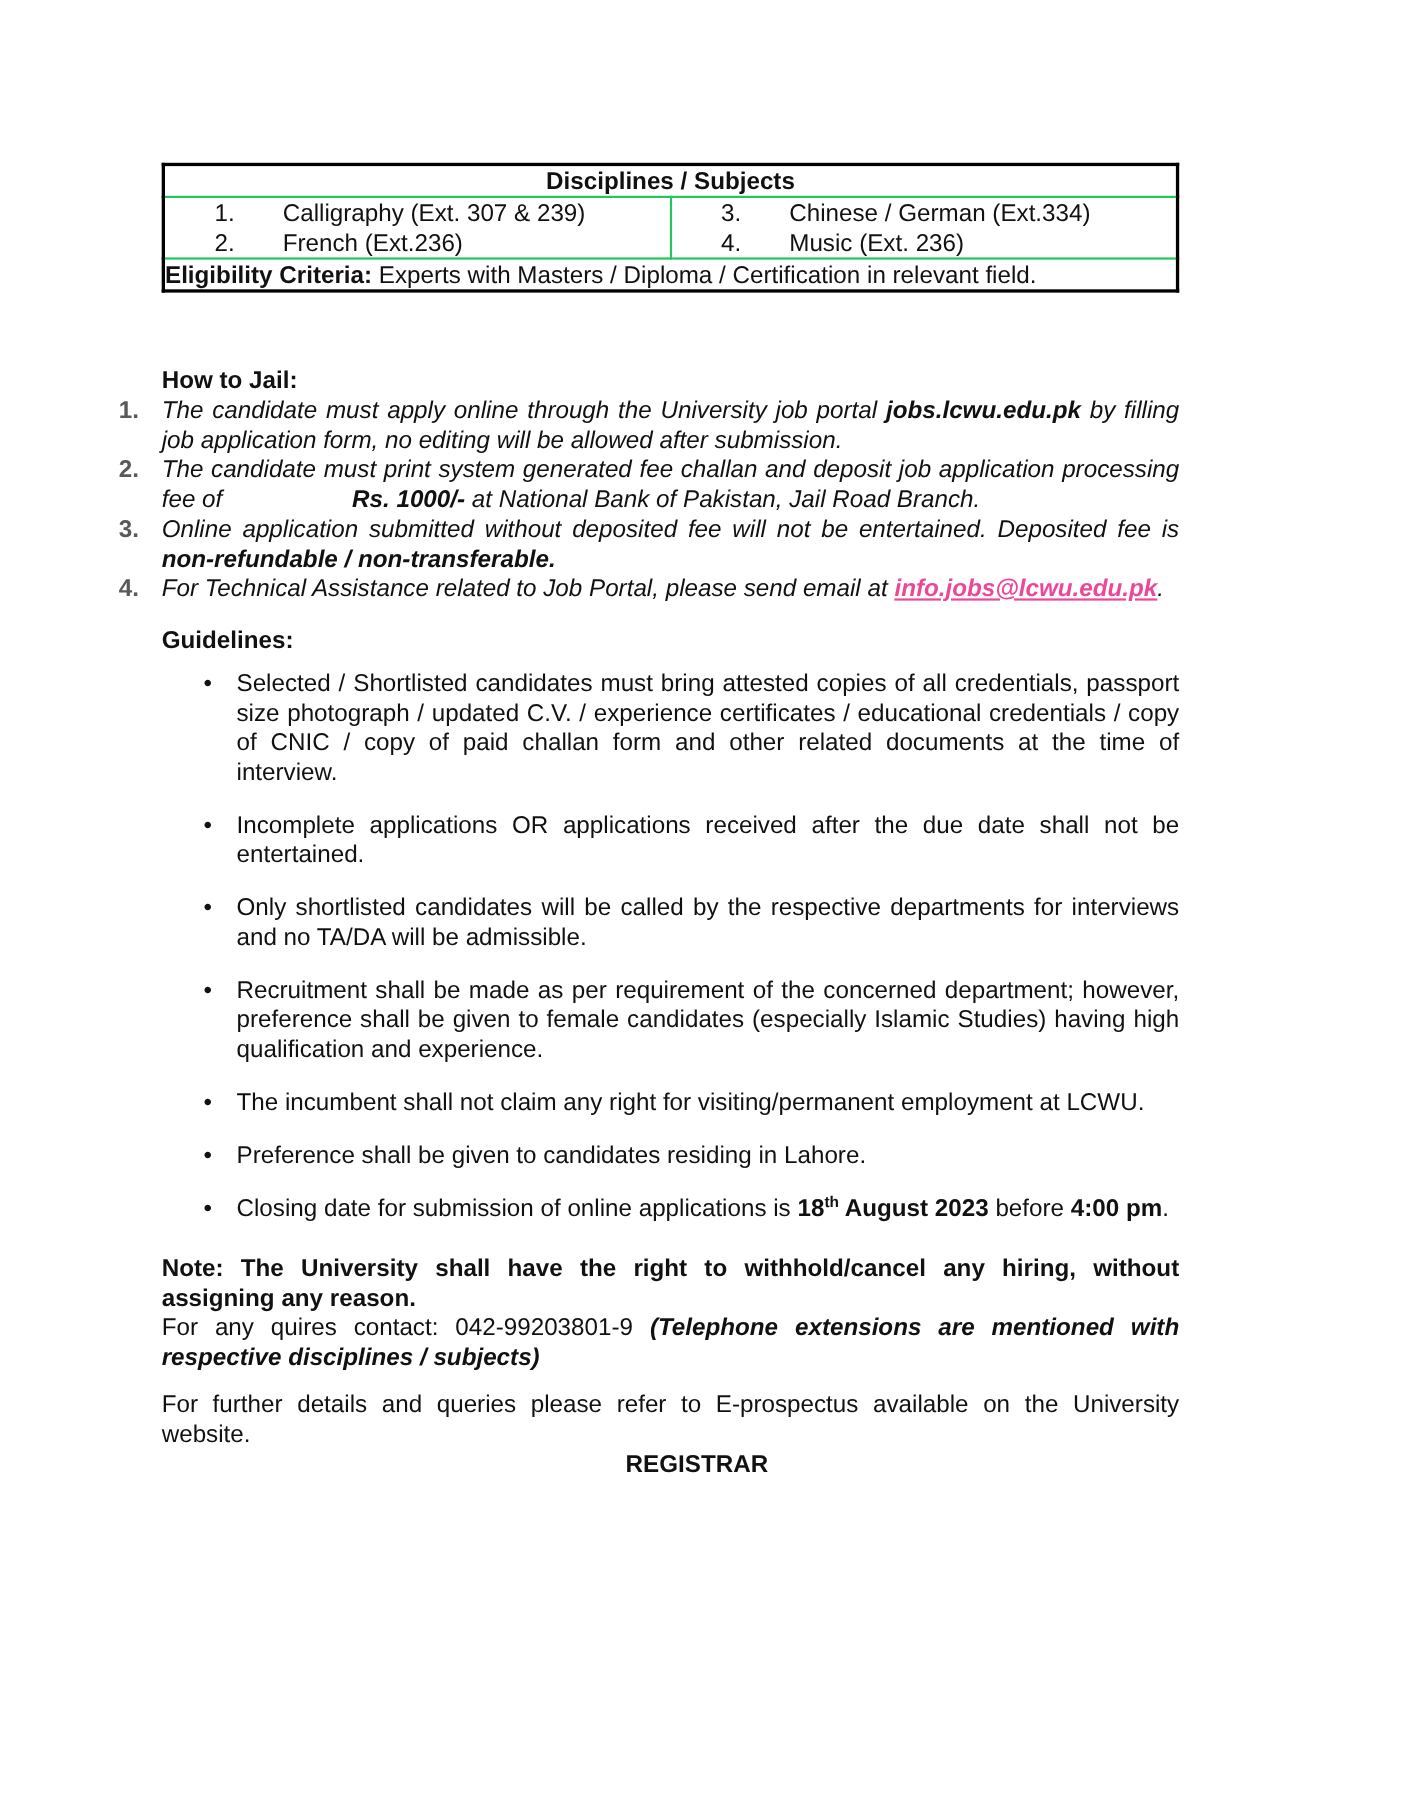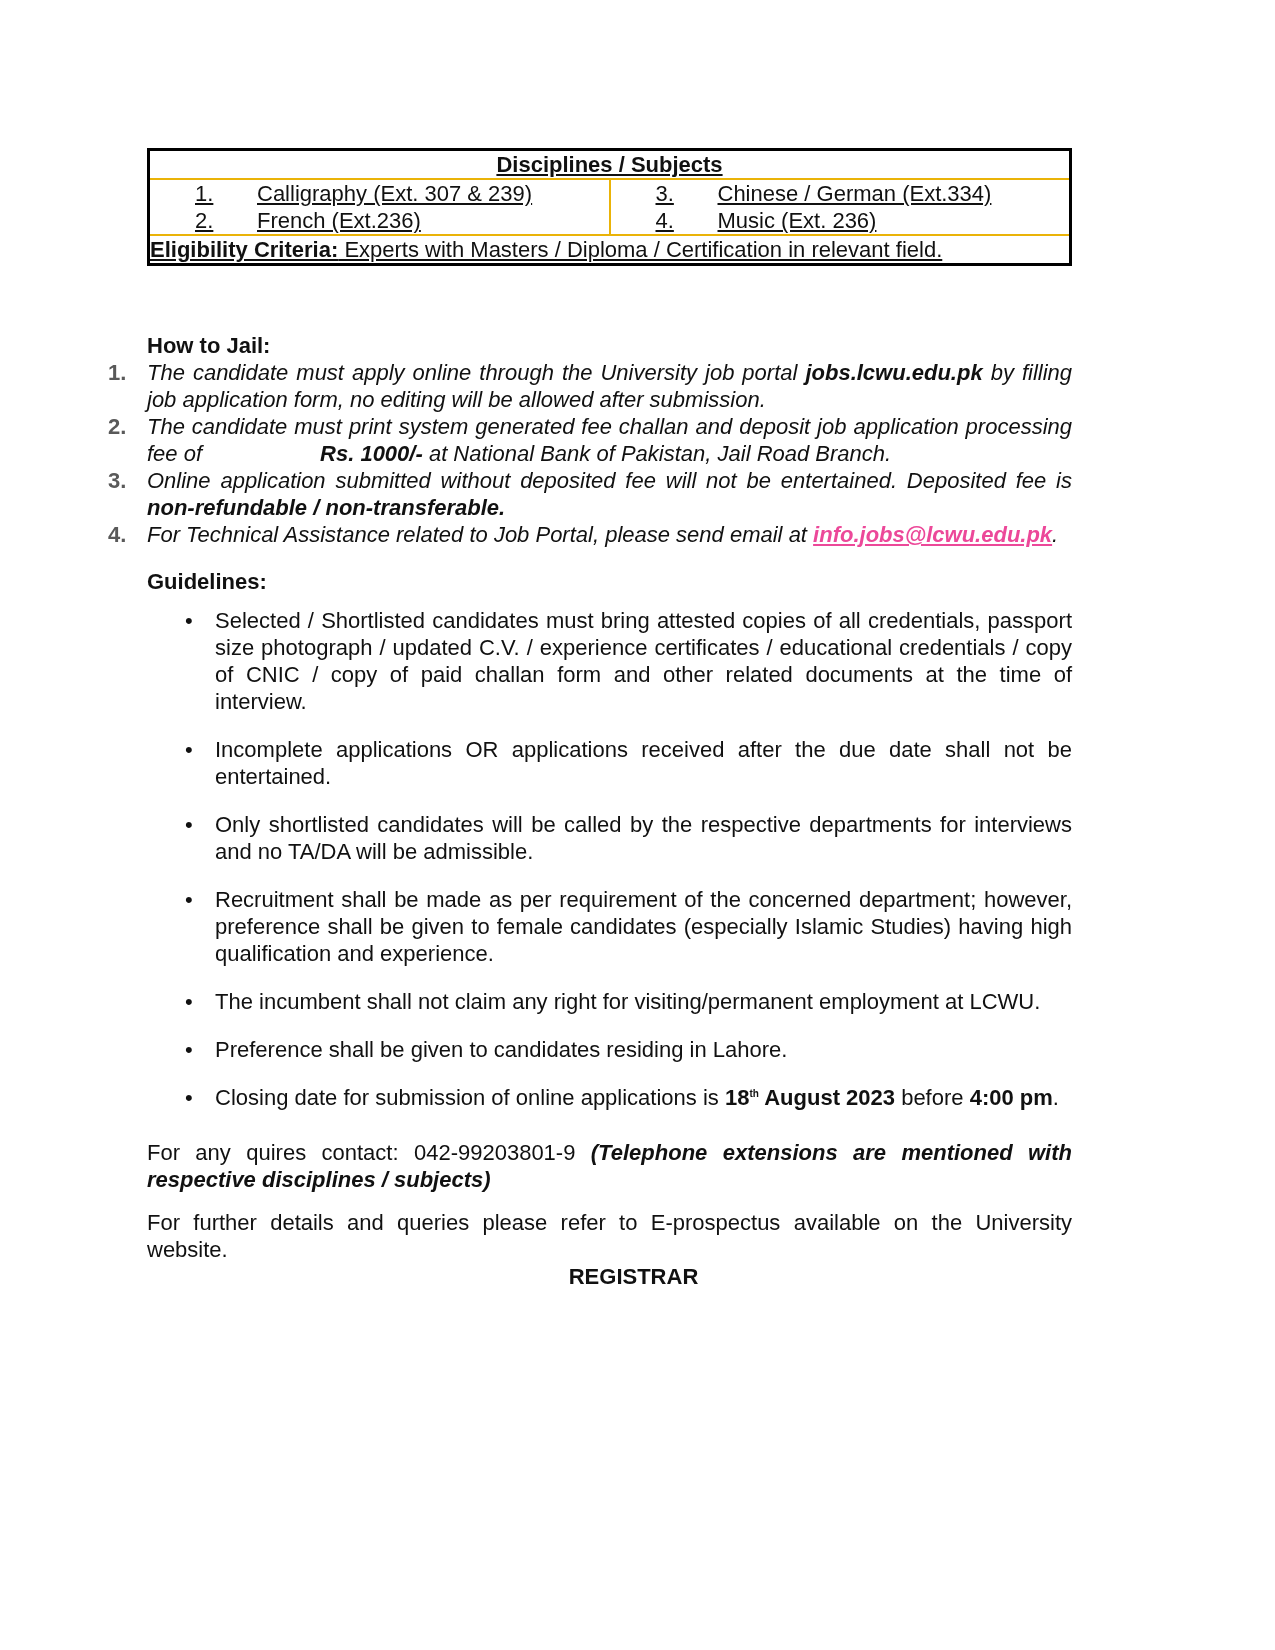--- a/index.html
+++ b/index.html
@@ -15,39 +15,38 @@
     background: #ffffff;
     font-family: "Liberation Sans", "DejaVu Sans", sans-serif;
     font-size: 22px;
     line-height: 27px;
     color: #111111;
     padding: 148px 203px 0 147px;
     overflow: hidden;
   }
   .b { font-weight: bold; }
   .i { font-style: italic; }
-  sup { font-size: 10px; line-height: 0; vertical-align: super; margin-top: 40px; }
+  sup { font-size: 14px; line-height: 0; vertical-align: super; margin-top: 40px; }
   .gap { display: inline-block; width: 118px; }
   .link {
     color: #ec4899;
     text-decoration: underline;
     font-weight: bold;
     cursor: pointer;
   }
 
   
   table.disc {
     border-collapse: collapse;
     width: 925px;
     table-layout: fixed;
   }
   table.disc td {
-    border: 2px solid #eab308;
+    border: 2px solid #22c55e;
     padding: 0;
-    text-decoration: underline;
   }
   table.disc { border: 3px solid #000; }
   td.thead {
     text-align: center;
     font-weight: bold;
     padding: 4px 0 5px 0;
   }
   td.tcol { vertical-align: top; padding: 4px 0 5px 0; }
   .trow { display: flex; }
   .tnum { flex: none; width: 62px; margin-left: 45px; }
@@ -162,20 +161,21 @@
       <span class="bdot">•</span>
       <span class="btext"><span>Preference shall be given to candidates residing in Lahore.</span></span>
     </div>
     <div class="bullet">
       <span class="bdot">•</span>
       <span class="btext"><span>Closing date for submission of online applications is </span><span class="b">18</span><sup class="b">th</sup><span class="b"> August</span><span> </span><span class="b">2023</span><span>&nbsp;before&nbsp;</span><span class="b">4:00&nbsp;pm</span><span>.</span></span>
     </div>
   </div>
 
   <div class="note-block">
+    <div><span class="b">Note: The University shall have the right to withhold/cancel any hiring, without assigning any reason.</span></div>
     <div><span>For any quires contact: 042-99203801-9 </span><span class="b i">(Telephone extensions are mentioned with respective disciplines / subjects)</span></div>
   </div>
 
   <div class="further">For further details and queries please refer to E-prospectus available on the University website.</div>
 
   <div class="registrar">REGISTRAR</div>
 
 </div>
 
 </body></html>

